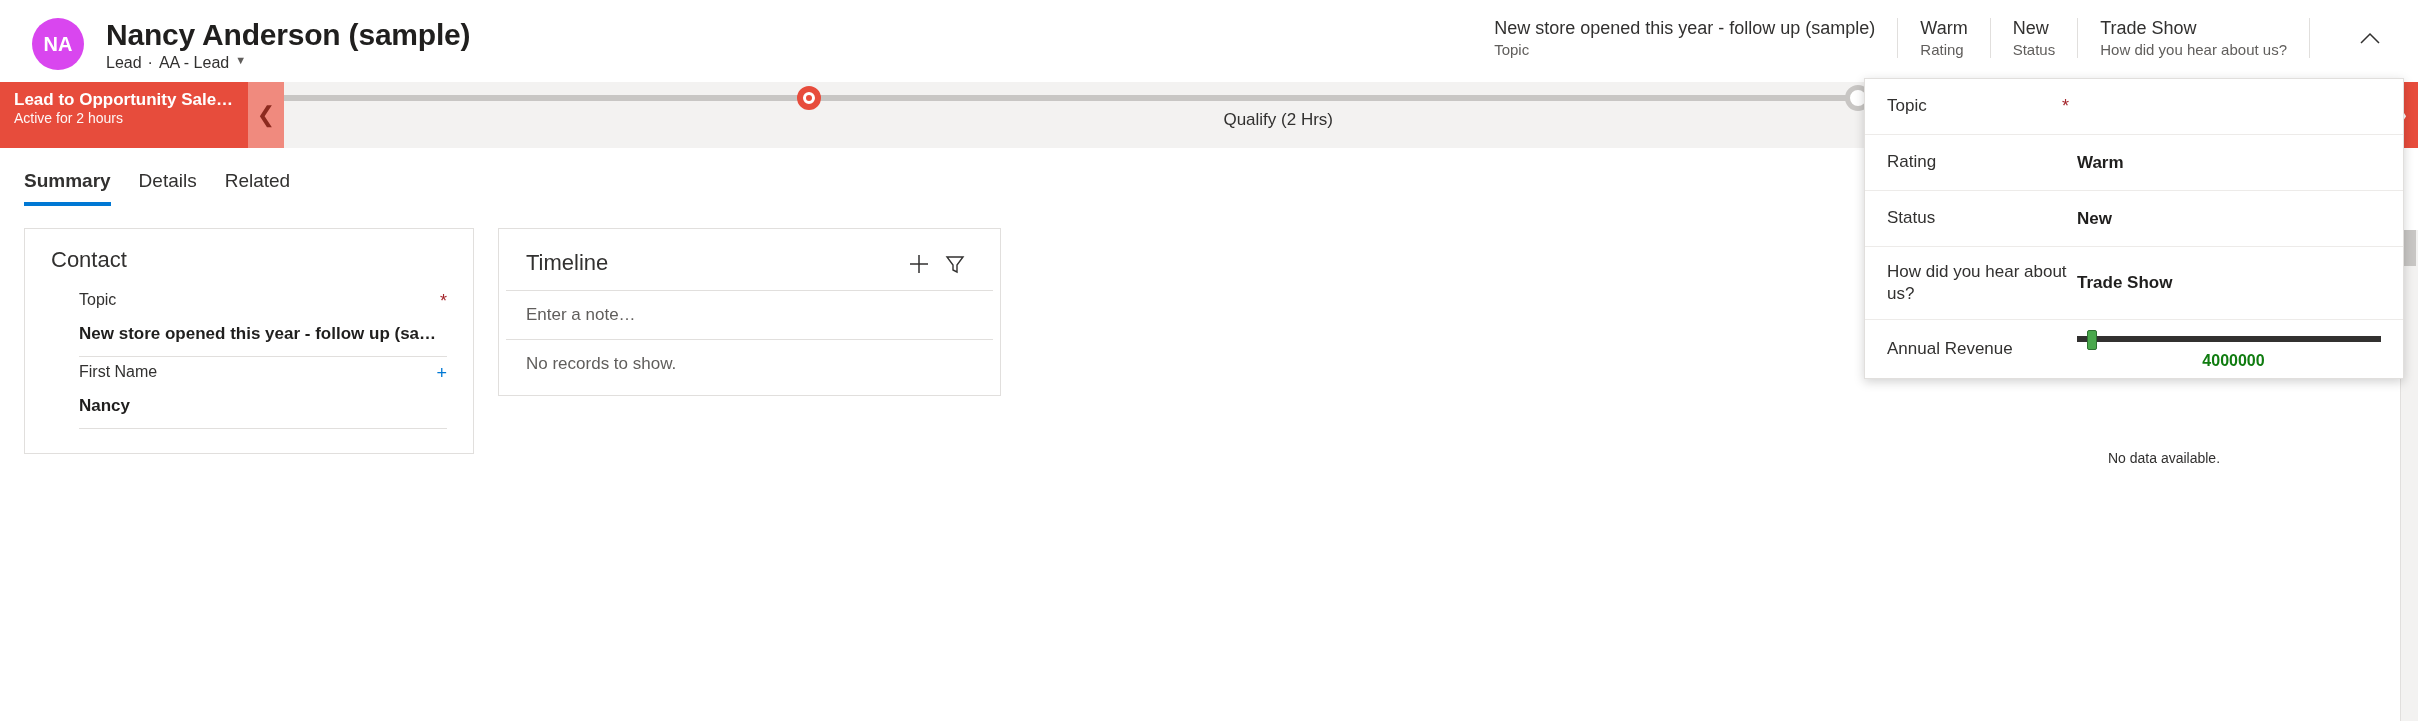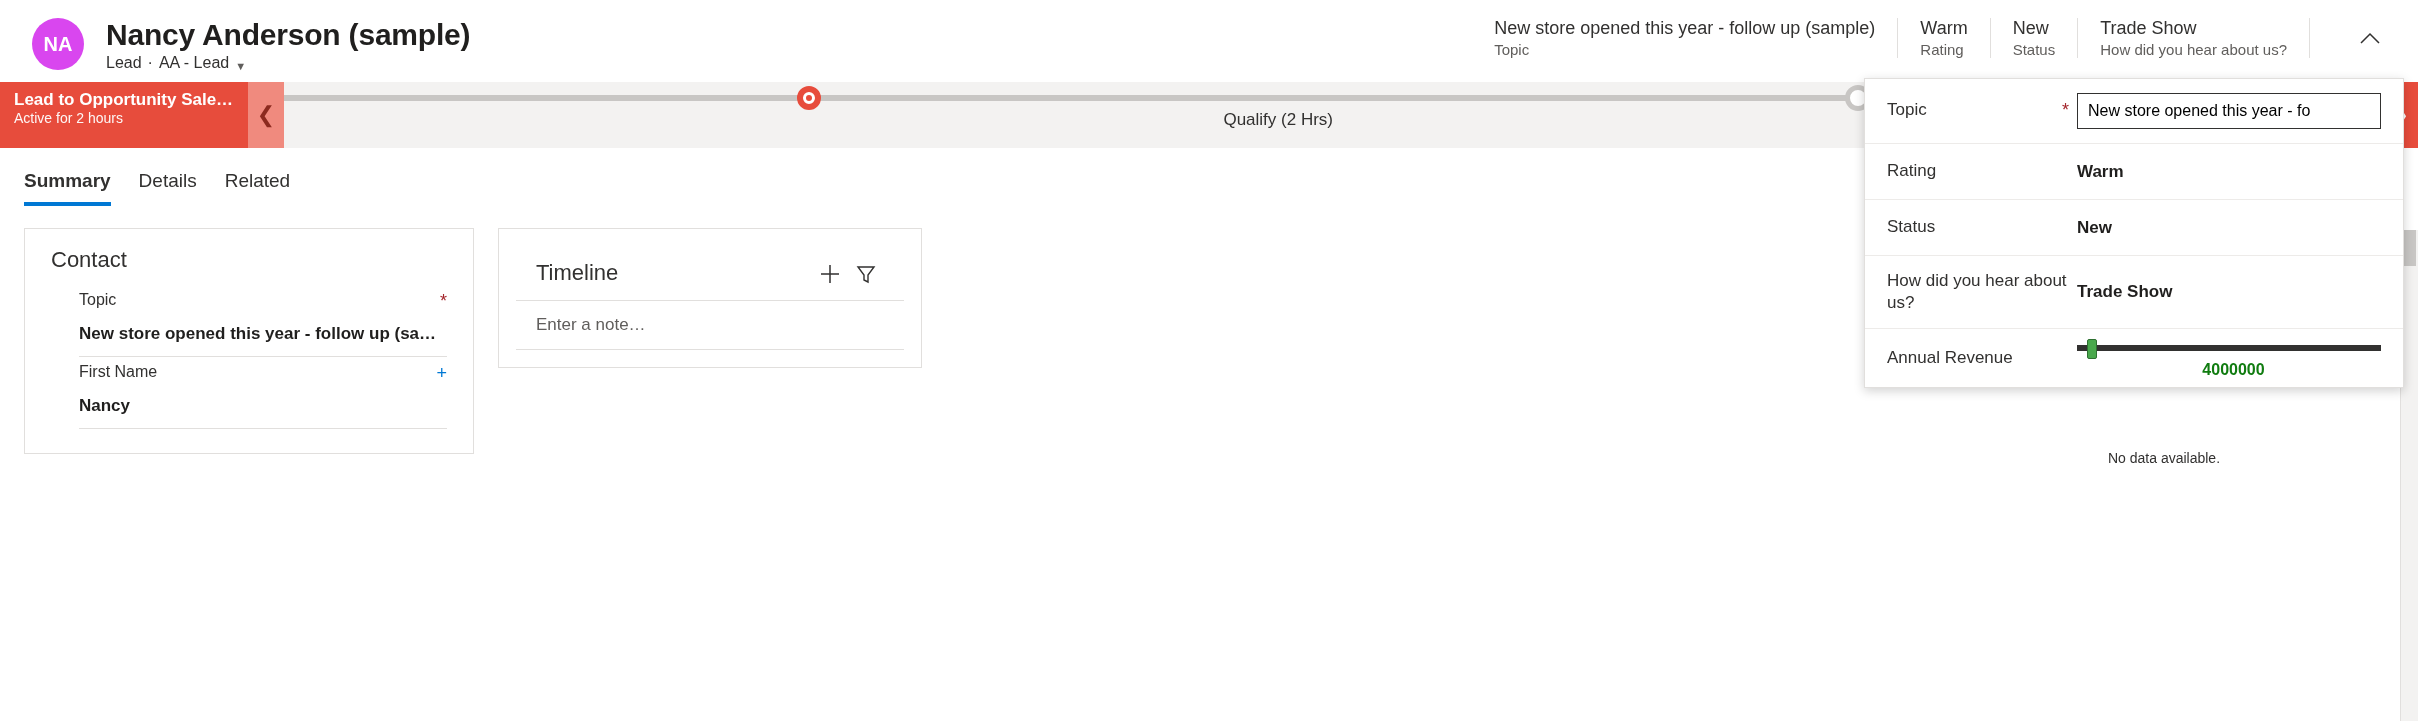--- a/index.html
+++ b/index.html
@@ -4,21 +4,21 @@
   <style>
     * { margin: 0; padding: 0; box-sizing: border-box; font-family: "Segoe UI", -apple-system, sans-serif; }
     body { background: white; color: #323130; overflow-x: hidden; }
 
     
     .header { display: flex; align-items: flex-start; padding: 18px 20px 10px 32px; gap: 22px; }
     .avatar { width: 52px; height: 52px; border-radius: 50%; background: #d946ef; color: white;
               display: flex; align-items: center; justify-content: center; font-size: 20px; font-weight: 600; flex-shrink: 0; }
     .title-block { flex-shrink: 0; }
     .title-block h1 { font-size: 30px; font-weight: 600; color: #201F1E; letter-spacing: -0.2px; }
-    .subtitle { font-size: 16px; color: #323130; margin-top: 2px; display: flex; align-items: flex-end; gap: 6px; }
+    .subtitle { font-size: 16px; color: #323130; margin-top: 2px; display: flex; align-items: flex-start; gap: 6px; }
     .subtitle .chev { font-size: 11px; color: #605E5C; }
     .header-spacer { flex: 1; }
     .header-kv { padding-right: 22px; border-right: 1px solid #E1DFDD; }
     .header-kv:last-of-type { border-right: none; }
     .header-kv.wide { max-width: 430px; }
     .header-kv .val { font-size: 18px; color: #323130; white-space: nowrap; overflow: hidden; text-overflow: ellipsis; }
     .header-kv .lbl { font-size: 15px; color: #605E5C; margin-top: 2px; }
     .collapse-caret { font-size: 22px; color: #323130; padding: 6px 18px; cursor: pointer; user-select: none; margin-left: 10px;}
 
     
@@ -47,21 +47,21 @@
     .form-body { display: flex; gap: 24px; padding: 22px 24px; align-items: flex-start; }
     .card { border: 1px solid #E1DFDD; background: white; padding: 18px 26px; }
     .card.contact { width: 450px; }
     .card h2 { font-size: 22px; font-weight: 400; margin-bottom: 18px; }
     .field { margin: 0 0 6px 28px; }
     .field .flabel { display: flex; justify-content: space-between; font-size: 16px; color: #323130; padding-bottom: 6px; }
     .field .flabel .req { color: #A4262C; font-size: 18px; }
     .field .flabel .plus { color: #0078D4; font-size: 18px; }
     .field .fval { font-size: 17px; color: #201F1E; padding: 6px 0 12px 0; border-bottom: 1px solid #E1DFDD; font-weight: 600; white-space: nowrap; overflow: hidden; text-overflow: ellipsis;}
 
-    .card.timeline { width: 424px; padding: 17px; }
+    .card.timeline { width: 503px; padding: 7px; }
     .timeline-head { display: flex; align-items: center; padding: 14px 20px; border-bottom: 1px solid #E1DFDD; }
     .timeline-head h2 { font-size: 22px; font-weight: 400; flex: 1; margin: 0;}
     .timeline-head .icon { width: 36px; text-align: center; font-size: 22px; color: #323130; cursor: pointer; font-weight: 300;}
     .timeline-head svg { vertical-align: middle; }
     .note-input { padding: 14px 20px; font-size: 17px; color: #605E5C; border-bottom: 1px solid #E1DFDD; }
     .no-records { padding: 14px 20px; font-size: 17px; color: #605E5C; }
 
     
     .flyout { position: absolute; top: 78px; right: 14px; width: 540px; background: white;
               box-shadow: 0 3px 10px rgba(0,0,0,0.18); border: 1px solid #E1DFDD; z-index: 10; }
@@ -178,27 +178,27 @@
             <path d="M10 1 V19 M1 10 H19" stroke="#323130" stroke-width="1.5"></path>
           </svg>
       </div>
       <div class="icon">
         <svg width="20" height="20" viewBox="0 0 20 20">
             <path d="M2 3 H18 L12 11 V18 L8 16 V11 Z" stroke="#323130" stroke-width="1.4" fill="none"></path>
           </svg>
       </div>
     </div>
     <div class="note-input">Enter a note…</div>
+    <div class="no-records">No records to show.</div>
   </div>
 </div>
 
 <div class="flyout">
   <div class="fly-row">
     <div class="fly-label"><span>Topic</span><span class="req">*</span></div>
-    <div class="fly-input"><input type="text" value="New store opened this year - fo" style=""></div>
   </div>
   <div class="fly-row">
     <div class="fly-label">Rating</div>
     <div class="fly-val">Warm</div>
   </div>
   <div class="fly-row">
     <div class="fly-label">Status</div>
     <div class="fly-val">New</div>
   </div>
   <div class="fly-row">

